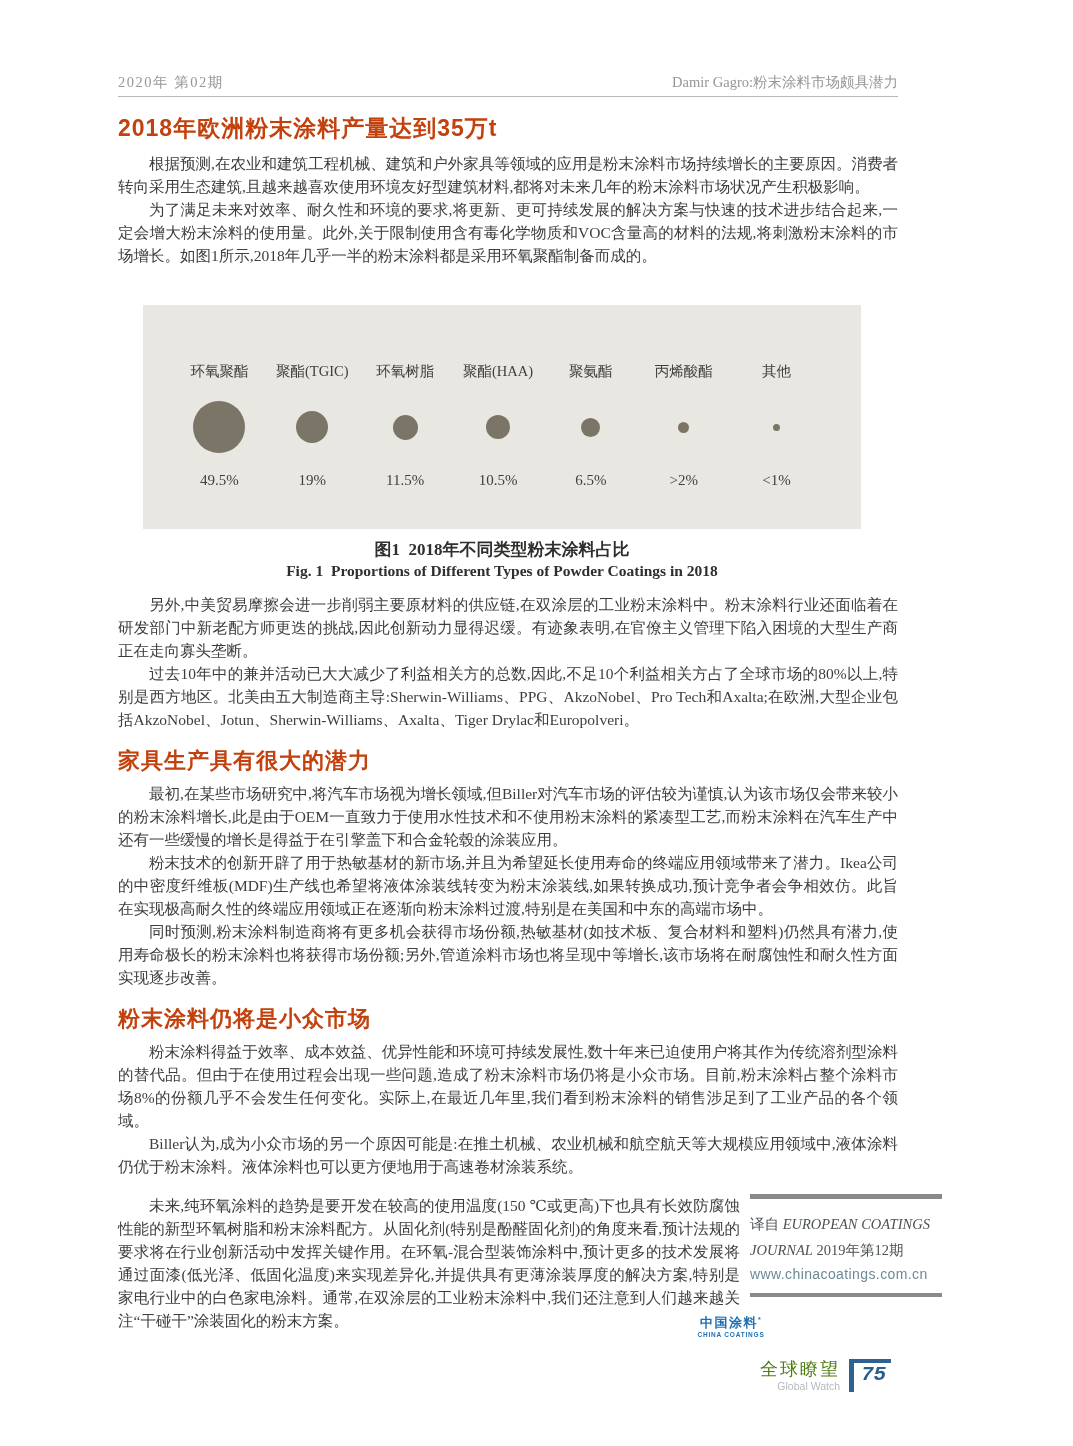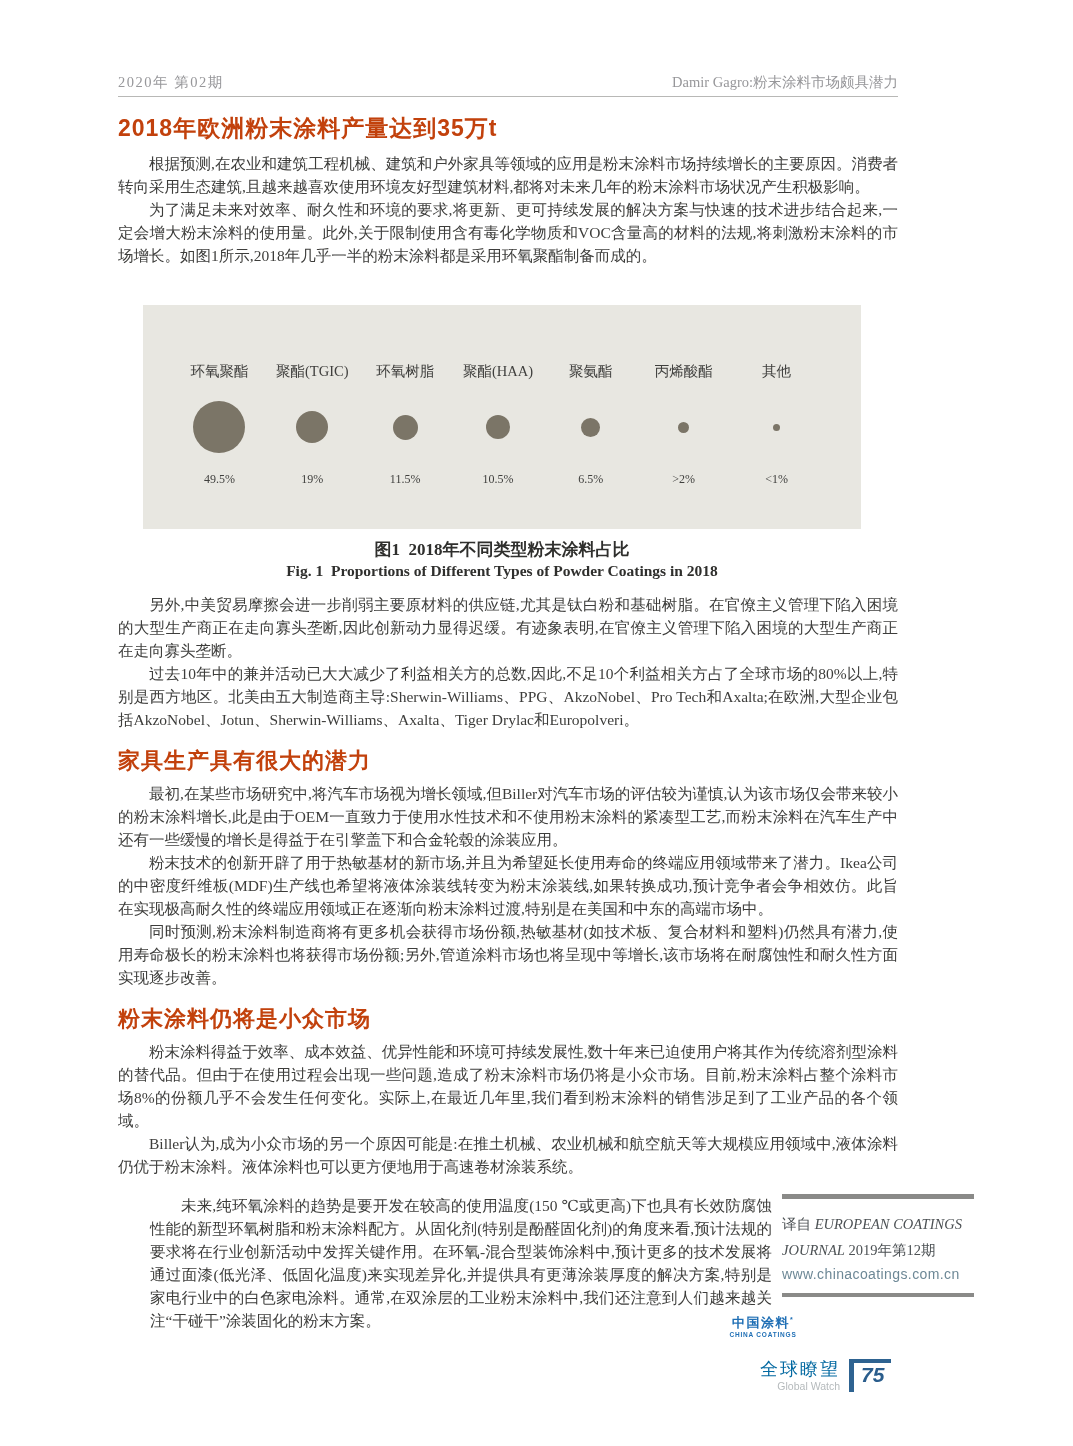--- a/index.html
+++ b/index.html
@@ -33,60 +33,60 @@
   
   figure { margin:38px 0 12px 0; padding:0; }
   .chart-box {
     margin-left:25px; width:718px; height:224px; box-sizing:border-box;
     display:flex; align-items:stretch; padding:55px 38px 0 30px;
   }
   .bub-col { flex:1; text-align:center; }
   .bub-label { font-size:14.5px; line-height:22px; color:#3f3f3d; white-space:nowrap; }
   .bub-circle-wrap { height:90px; display:flex; align-items:center; justify-content:center; }
   .bub-circle { border-radius:50%; }
-  .bub-pct { font-size:12px; color:#3f3f3d; }
+  .bub-pct { font-size:15px; color:#3f3f3d; }
   .figcap { margin-left:25px; width:718px; text-align:center; font-weight:bold; white-space:pre-wrap; }
   .figcap.zh { margin-top:10px; font-size:17px; line-height:21px; color:#2f2f2d; }
   .figcap.en { font-size:15.5px; line-height:21px; color:#2f2f2d; }
   .after-fig { margin-top:33px; }
   
-  .final-row { display:flex; margin-top:16px;margin-left:32px; }
+  .final-row { display:flex; margin-top:16px; }
   .final-left { position:relative; width:622px; flex:0 0 auto; }
   .cc-logo {
     position:absolute; right:-34px; bottom:-6px; width:86px; text-align:center;
     color:#1F6FB5; font-family:"Liberation Sans","DejaVu Sans",sans-serif; line-height:1;
   }
   .cc-logo .zh { font-size:13px; font-weight:bold; letter-spacing:1.5px; }
   .cc-logo sup { font-size:7px; }
   .cc-logo .en { font-size:6.5px; font-weight:bold; letter-spacing:0.8px; margin-top:2px; }
   aside.source-box { width:192px; margin-left:10px; flex:0 0 auto; }
   .src-bar-top { height:5px; background:#8a8a88; }
   .src-bar-bottom { height:4px; background:#8a8a88; margin-top:11px; }
   .src-text { margin-top:12px; font-size:14.5px; line-height:26px; color:#4c5154; }
   .src-journal { font-style:italic; font-family:"Liberation Serif","DejaVu Serif",serif; }
   .src-url {
     margin-top:3px; font-size:14px; letter-spacing:0.4px; color:#6d8896;
     font-family:Liberation Sans, sans-serif; cursor:pointer;
   }
   
   .pg-footer { position:absolute; right:120px; bottom:54px; display:flex; align-items:flex-start; }
   .footer-zh {
-    font-size:18px; letter-spacing:2px; color:#0369a1; line-height:20px;
+    font-size:18px; letter-spacing:2px; color:#4d7c0f; line-height:20px;
     font-family:"Liberation Sans","DejaVu Sans",sans-serif;
   }
   .footer-en {
     font-size:10.5px; color:#b5babc; text-align:right; margin-top:1px;
     font-family:"Liberation Sans","DejaVu Sans",sans-serif;
   }
   .footer-page {
     margin-left:9px; border-left:5px solid #2E6391; border-top:4px solid #2E6391;
     padding:1px 4px 6px 7px; min-width:26px;
   }
   .footer-num {
-    font-family:Liberation Sans, sans-serif; font-style:italic; font-weight:bold;
+    font-family:Liberation Mono, monospace; font-style:italic; font-weight:bold;
     font-size:21px; color:#2a5d8c; line-height:22px;
   }
 </style>
 </head>
 <body>
 
 <div class="page">
 
   <div class="pg-header">
     <span class="hl">2020年 第02期</span>
@@ -149,21 +149,21 @@
           </div>
           <div class="bub-pct">&lt;1%</div>
         </div>
       </div>
     <figcaption>
       <div class="figcap zh">图1  2018年不同类型粉末涂料占比</div>
       <div class="figcap en">Fig. 1  Proportions of Different Types of Powder Coatings in 2018</div>
     </figcaption>
   </figure>
 
-  <p class="body after-fig">另外,中美贸易摩擦会进一步削弱主要原材料的供应链,尤其是钛白粉和基础树脂。在官僚主义管理下陷入困境的大型生产商正在走向寡头垄断,因此创新动力显得迟缓。有迹象表明,在官僚主义管理下陷入困境的大型生产商正在走向寡头垄断。</p>
+  <p class="body after-fig">另外,中美贸易摩擦会进一步削弱主要原材料的供应链,在双涂层的工业粉末涂料中。粉末涂料行业还面临着在研发部门中新老配方师更迭的挑战,因此创新动力显得迟缓。有迹象表明,在官僚主义管理下陷入困境的大型生产商正在走向寡头垄断。</p>
   <p class="body">过去10年中的兼并活动已大大减少了利益相关方的总数,因此,不足10个利益相关方占了全球市场的80%以上,特别是西方地区。北美由五大制造商主导:Sherwin-Williams、PPG、AkzoNobel、Pro Tech和Axalta;在欧洲,大型企业包括AkzoNobel、Jotun、Sherwin-Williams、Axalta、Tiger Drylac和Europolveri。</p>
 
   <h2 class="gold">家具生产具有很大的潜力</h2>
   <p class="body">最初,在某些市场研究中,将汽车市场视为增长领域,但Biller对汽车市场的评估较为谨慎,认为该市场仅会带来较小的粉末涂料增长,此是由于OEM一直致力于使用水性技术和不使用粉末涂料的紧凑型工艺,而粉末涂料在汽车生产中还有一些缓慢的增长是得益于在引擎盖下和合金轮毂的涂装应用。</p>
   <p class="body">粉末技术的创新开辟了用于热敏基材的新市场,并且为希望延长使用寿命的终端应用领域带来了潜力。Ikea公司的中密度纤维板(MDF)生产线也希望将液体涂装线转变为粉末涂装线,如果转换成功,预计竞争者会争相效仿。此旨在实现极高耐久性的终端应用领域正在逐渐向粉末涂料过渡,特别是在美国和中东的高端市场中。</p>
   <p class="body">同时预测,粉末涂料制造商将有更多机会获得市场份额,热敏基材(如技术板、复合材料和塑料)仍然具有潜力,使用寿命极长的粉末涂料也将获得市场份额;另外,管道涂料市场也将呈现中等增长,该市场将在耐腐蚀性和耐久性方面实现逐步改善。</p>
 
   <h2 class="gold">粉末涂料仍将是小众市场</h2>
   <p class="body">粉末涂料得益于效率、成本效益、优异性能和环境可持续发展性,数十年来已迫使用户将其作为传统溶剂型涂料的替代品。但由于在使用过程会出现一些问题,造成了粉末涂料市场仍将是小众市场。目前,粉末涂料占整个涂料市场8%的份额几乎不会发生任何变化。实际上,在最近几年里,我们看到粉末涂料的销售涉足到了工业产品的各个领域。</p>
   <p class="body">Biller认为,成为小众市场的另一个原因可能是:在推土机械、农业机械和航空航天等大规模应用领域中,液体涂料仍优于粉末涂料。液体涂料也可以更方便地用于高速卷材涂装系统。</p>

